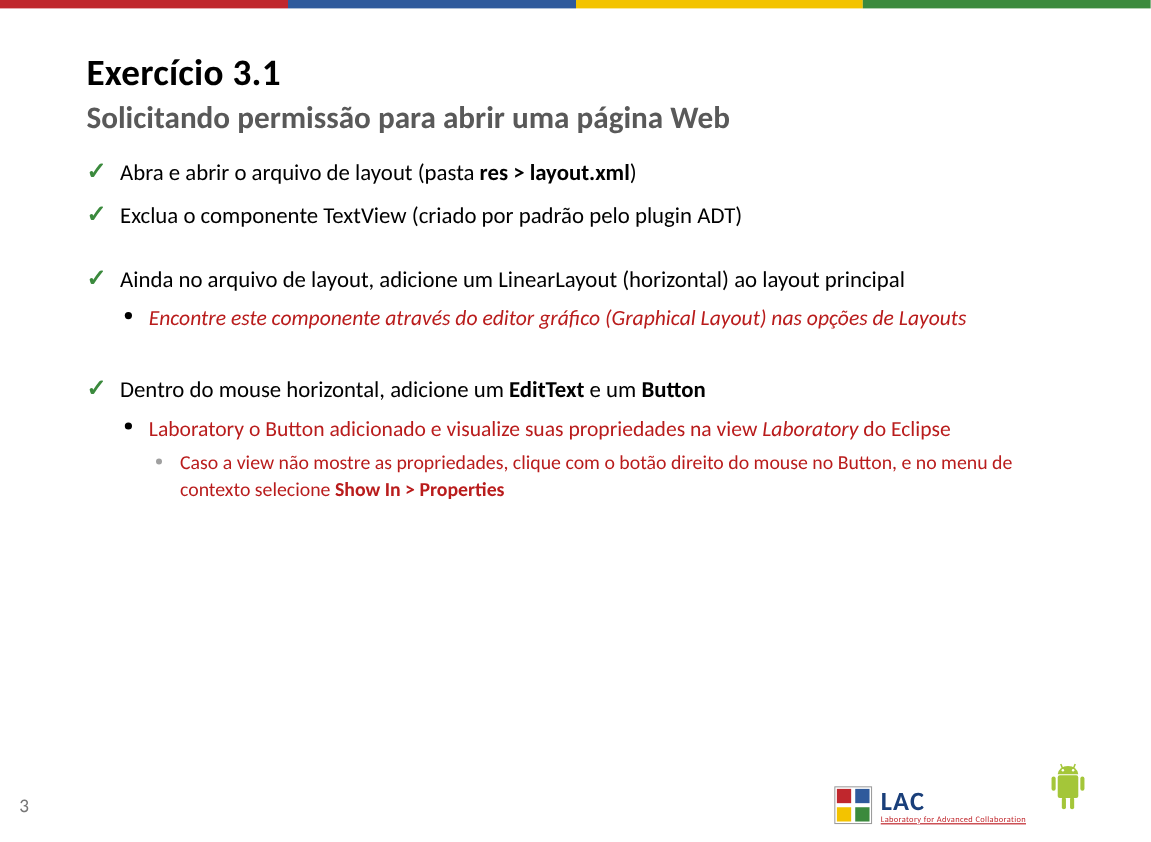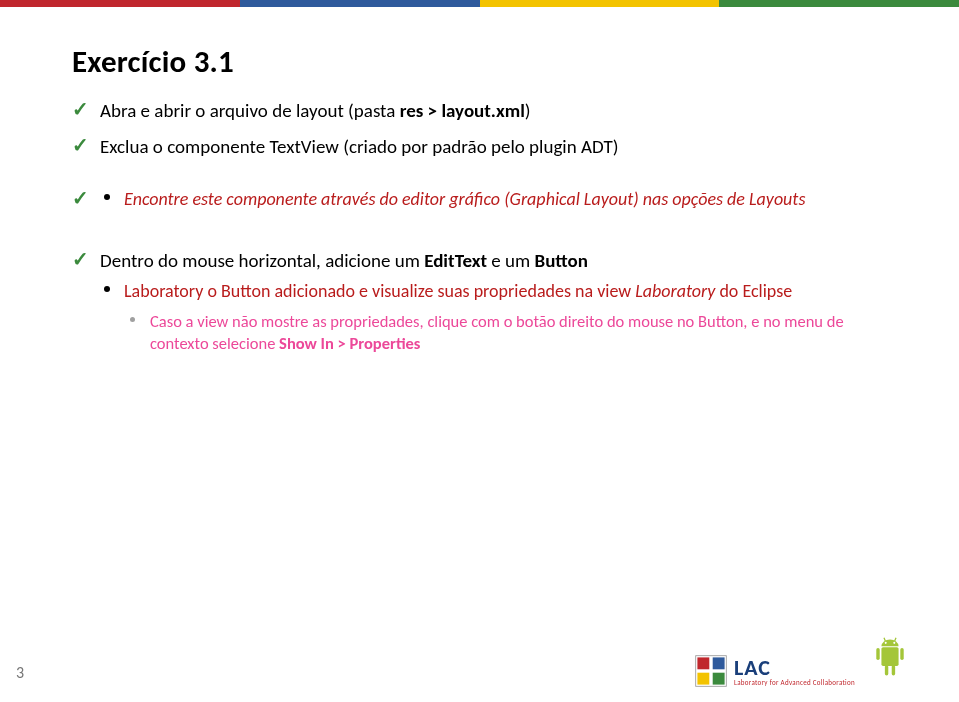--- a/index.html
+++ b/index.html
@@ -13,66 +13,68 @@
   .seg.green { width: 25%; background: #3b8a3d; }
   .content { position: absolute; top: 42px; left: 72px; width: 820px; }
   .title { font-size: 31px; font-weight: 700; color: #000; letter-spacing: .2px; }
   .subtitle { font-size: 26px; font-weight: 700; color: #595959; margin-top: 2px; }
   .body { margin-top: 18px; }
   .li1 { position: relative; padding-left: 28px; margin-top: 10px; font-size: 19px; line-height: 1.35; color: #000; }
   .li1 .chk { position: absolute; left: 0; top: 2px; width: 18px; height: 18px; color: #3b8a3d; font-weight: 900; font-size: 20px; line-height: 18px; }
   .li2 { position: relative; padding-left: 52px; margin-top: 6px; font-size: 18px; line-height: 1.35; color: #b91c1c; }
   .li2 .dot { position: absolute; left: 32px; top: 7px; width: 6px; height: 6px; border-radius: 50%; background: #000; }
   .li2i { font-style: italic; }
-  .li3 { position: relative; padding-left: 78px; margin-top: 6px; font-size: 16.5px; line-height: 1.35; color: #ec4899; }
+  .li3 { position: relative; padding-left: 78px; margin-top: 6px; font-size: 16.5px; line-height: 1.35; color: #b91c1c; }
   .li3 .dot { position: absolute; left: 58px; top: 7px; width: 5px; height: 5px; border-radius: 50%; background: #a0a0a0; }
   .bold { font-weight: 700; }
   .gap { height: 18px; }
   .gap2 { height: 26px; }
   .pagenum { position: absolute; left: 16px; bottom: 20px; font-size: 16px; color: #777; }
   .logos { position: absolute; right: 48px; bottom: 14px; display: flex; align-items: flex-end; gap: 14px; }
   .lac { display: flex; align-items: center; gap: 6px; }
   .lac-mark { width: 34px; height: 34px; }
   .lac-mark svg { width: 34px; height: 34px; }
   .lac-text { display: flex; flex-direction: column; line-height: 1; }
   .lac-text .big { font-size: 22px; font-weight: 700; color: #1a3f7a; letter-spacing: 1px; }
-  .lac-text .small { font-size: 7px; color: #c0272d; letter-spacing: .3px; }
+  .lac-text .small { font-size: 7px; color: #c0272d; letter-spacing: .3px; text-decoration: underline; }
   .android svg { width: 42px; height: 48px; }
 </style>
 </head>
 <body>
 
 <div class="slide">
 
   <div class="topbar">
     <div class="seg red"></div>
     <div class="seg blue"></div>
     <div class="seg yellow"></div>
     <div class="seg green"></div>
   </div>
 
   <div class="content">
     <div class="title">Exercício 3.1</div>
+    <div class="subtitle">Solicitando permissão para abrir uma página Web</div>
 
     <div class="body">
 
       <div class="li1">
         <span class="chk">✓</span>
         <span>Abra e abrir o arquivo de layout (pasta </span><span class="bold">res &gt; layout.xml</span><span>)</span>
       </div>
 
       <div class="li1">
         <span class="chk">✓</span>
         <span>Exclua o componente TextView (criado por padrão pelo plugin ADT)</span>
       </div>
 
       <div class="gap"></div>
 
       <div class="li1">
         <span class="chk">✓</span>
+        <span>Ainda no arquivo de layout, adicione um LinearLayout (horizontal) ao layout principal</span>
       </div>
 
       <div class="li2 li2i">
         <span class="dot"></span>
         <span>Encontre este componente através do editor gráfico (Graphical Layout) nas opções de Layouts</span>
       </div>
 
       <div class="gap2"></div>
 
       <div class="li1">

